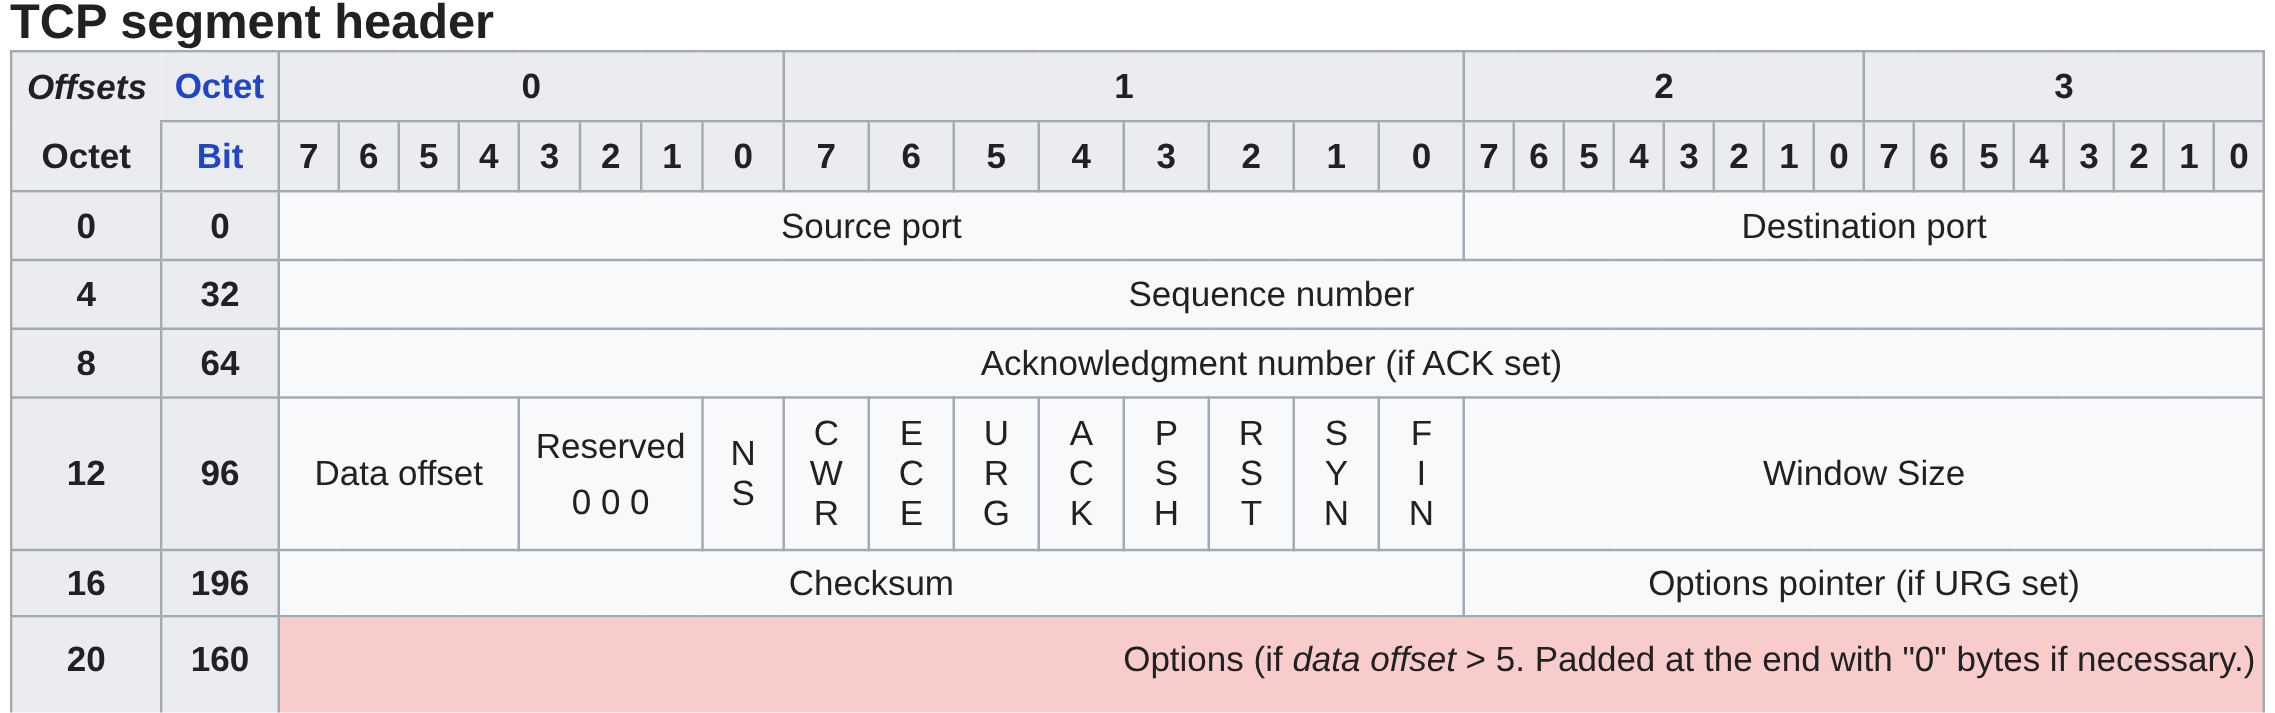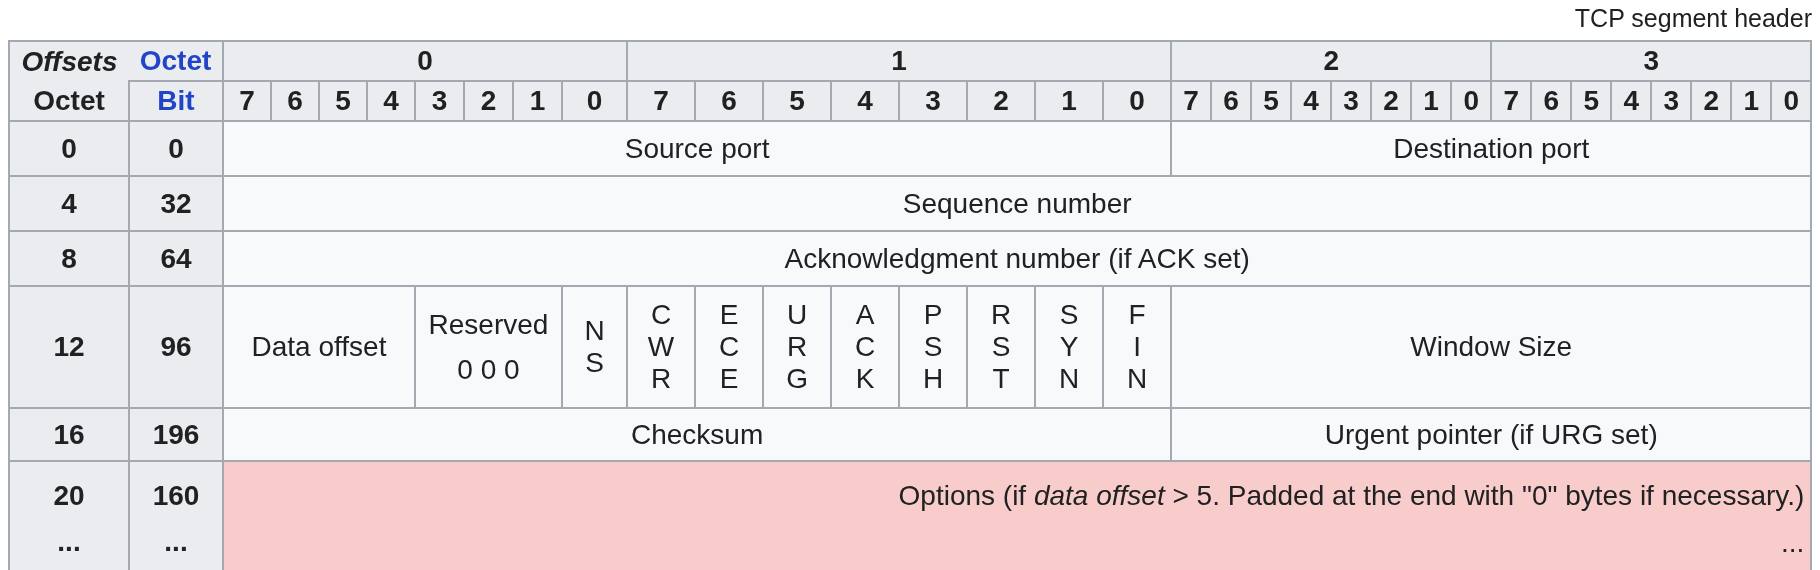--- a/index.html
+++ b/index.html
@@ -3,40 +3,40 @@
 <meta charset="utf-8">
 <style>
   html, body { margin:0; padding:0; background:#ffffff; }
   body {
     font-family: "Liberation Sans", "DejaVu Sans", sans-serif;
     color:#202122;
     width:1820px; height:570px; overflow:hidden;
   }
   .page { padding:0 8px; }
   .title {
-    text-align:right; font-weight:normal; font-size:25px;
+    text-align:left; font-weight:bold; font-size:39px;
     padding:2px 0 6px 0; line-height:32px;
   }
   table.hdr {
     border-collapse:collapse; table-layout:fixed;
     width:1804px;
   }
   th, td {
     border:2px solid #a2a9b1;
     text-align:center; vertical-align:middle;
     padding:2px 6px; overflow:hidden;
     font-size:28px;
   }
   th { background:var(--hdrbg,#eaecf0); font-weight:bold; }
   td { background:var(--cellbg,#f8f9fa); font-weight:normal; }
   .link { color:var(--link,#2145c7); }
   .offsets-cell { border-right:none; border-bottom:none; font-style:italic; }
   .octet-link-cell { border-left:none; }
   .octet2-cell { border-top:none; border-right:none; }
-  tr.rh-hdr { height:40px; }
+  tr.rh-hdr { height:56px; }
   tr.rh-std { height:55px; }
   tr.rh-flags { height:99px; }
   tr.rh-cksum { height:53px;padding-left:12px; }
   tr.rh-opts { height:116px; }
   th.bit-num { padding:2px 0; }
   td.flag-cell { line-height:32px; padding:2px 0; }
   td.reserved-cell { line-height:45px; padding:15px 4px; }
   td.options-cell { background:var(--pink,#f9cccc);text-align:right; }
   .opt-line2 { margin-top:15px; }
   .lbl-line2 { margin-top:14px; }
@@ -169,21 +169,21 @@
           <td class="flag-cell">R<br>S<br>T</td>
           <td class="flag-cell">S<br>Y<br>N</td>
           <td class="flag-cell">F<br>I<br>N</td>
           <td colspan="16" id="window-cell">Window Size</td>
     </tr>
 
     <tr class="rh-cksum">
       <th>16</th>
       <th>196</th>
       <td colspan="16">Checksum</td>
-      <td colspan="16">Urgent pointer (if URG set)</td>
+      <td colspan="16">Options pointer (if URG set)</td>
     </tr>
 
     <tr class="rh-opts">
       <th>
         <div>20</div>
         <div class="lbl-line2">...</div>
       </th>
       <th>
         <div>160</div>
         <div class="lbl-line2">...</div>

